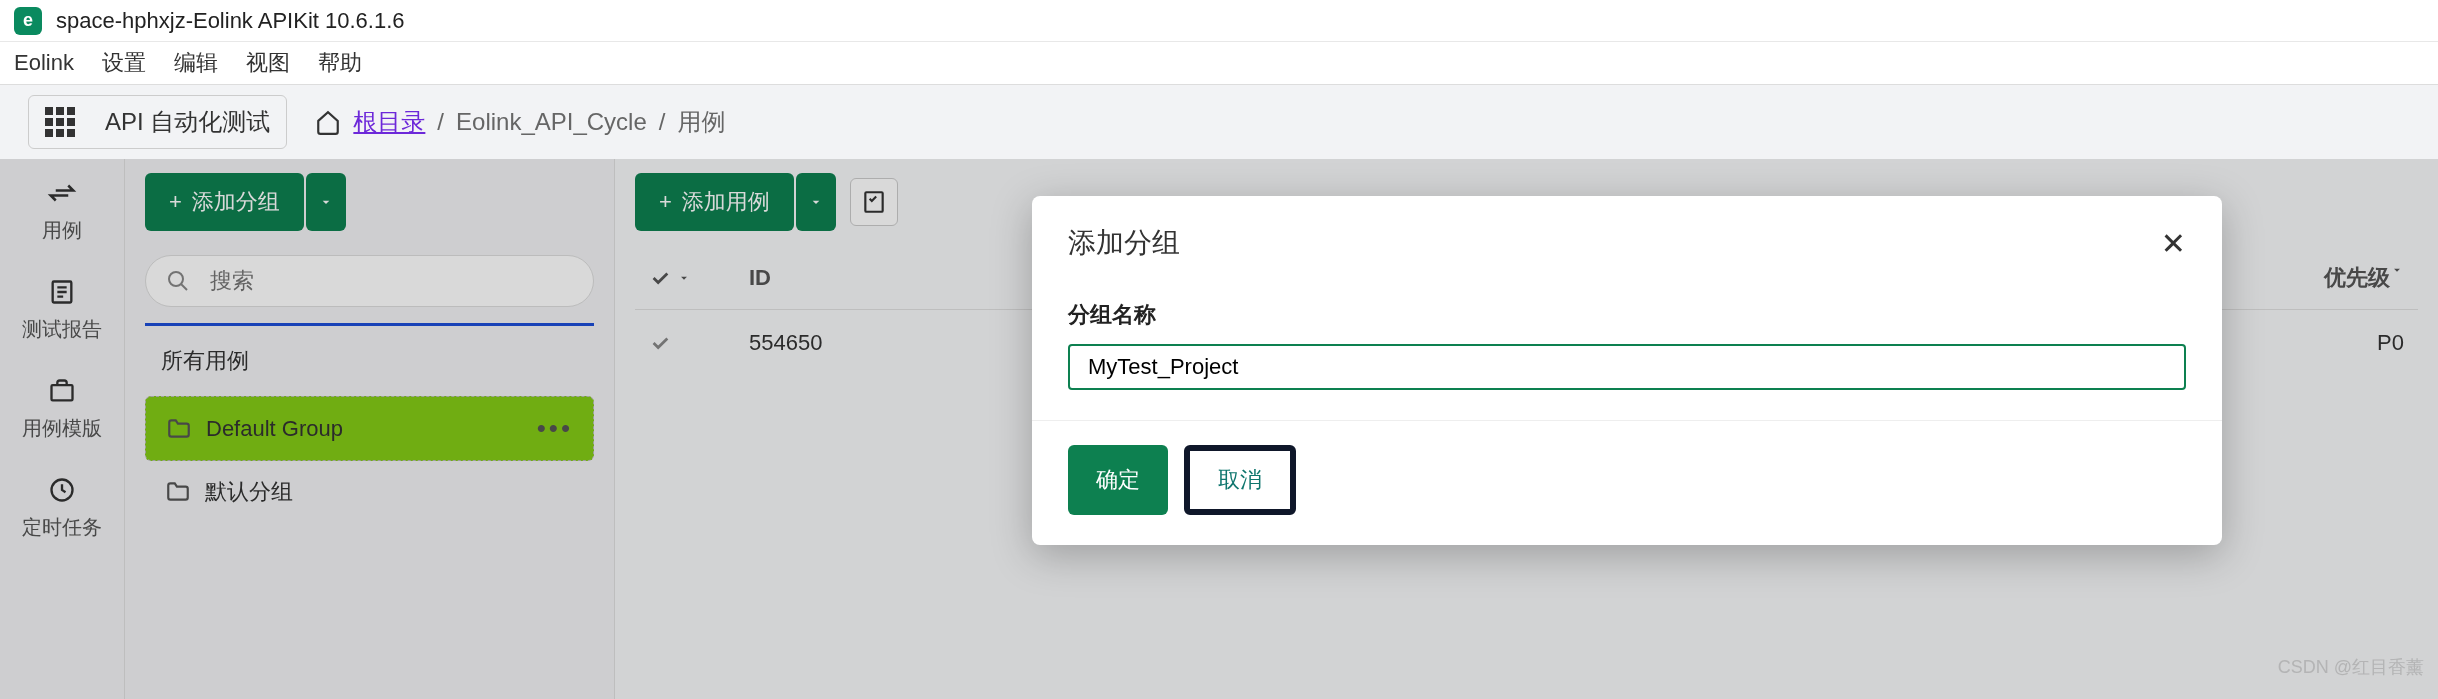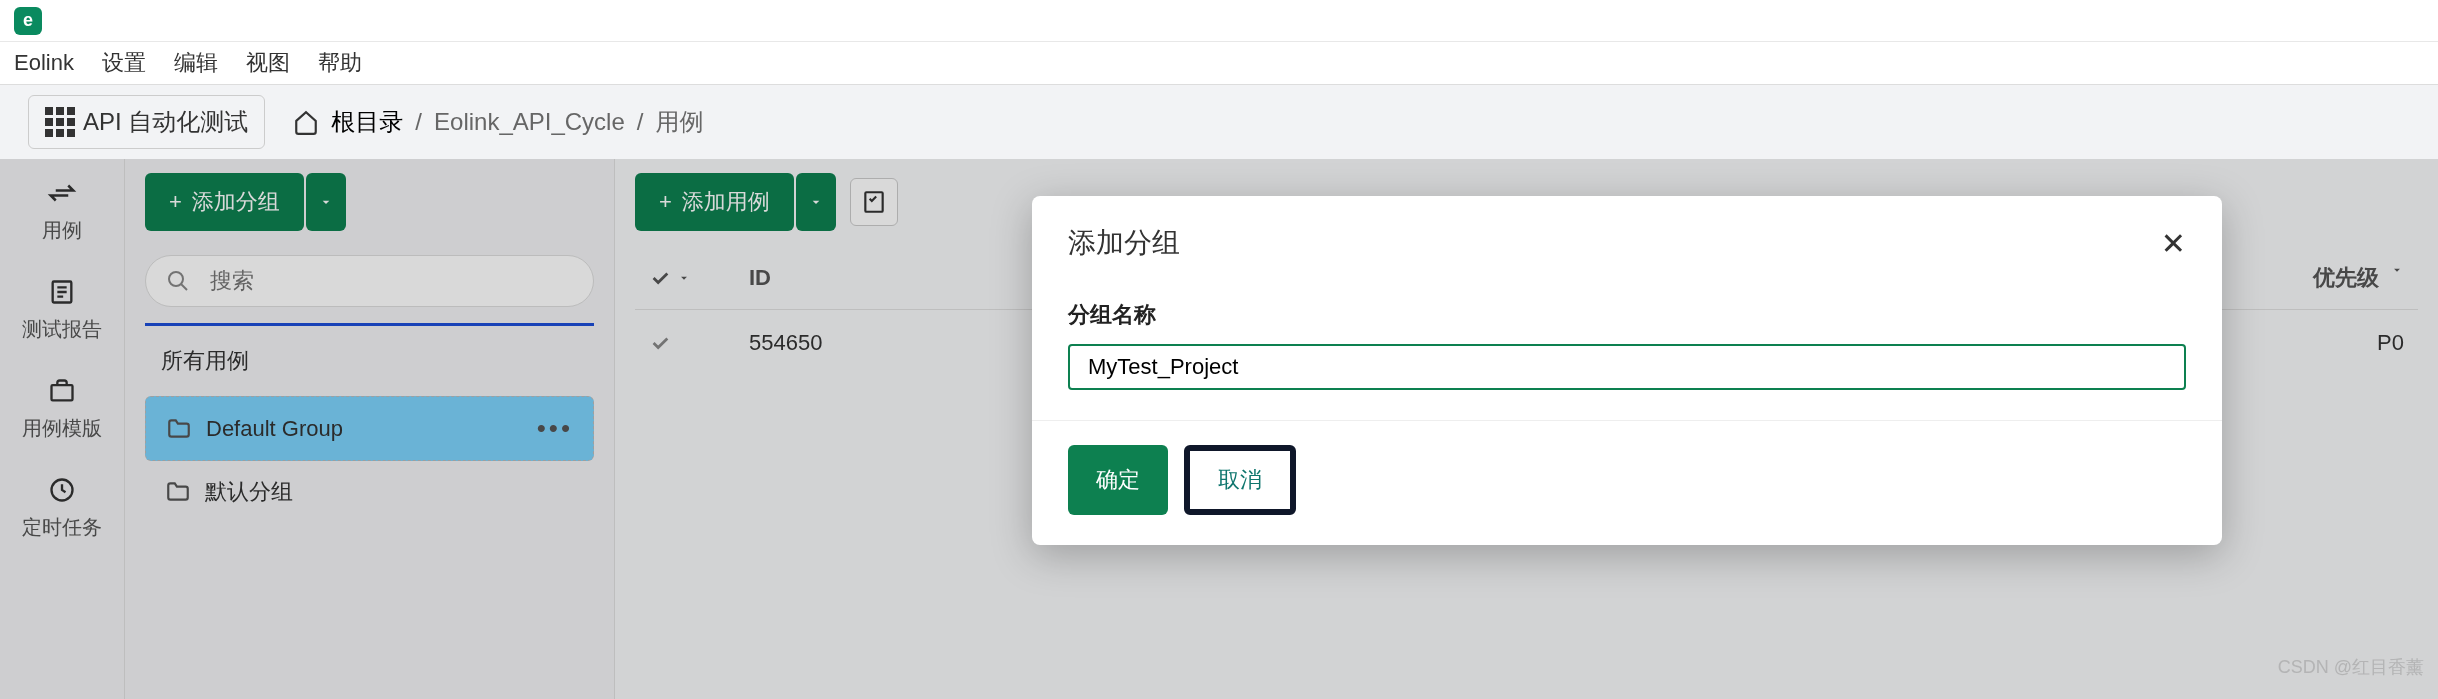--- a/index.html
+++ b/index.html
@@ -8,55 +8,55 @@
 .titlebar { height: 42px; display: flex; align-items: center; padding: 0 14px; gap: 14px; border-bottom: 1px solid #e8e8e8; }
 .app-icon { width: 28px; height: 28px; background: #0a8a5f; border-radius: 6px; display: flex; align-items: center; justify-content: center; color: #fff; font-weight: bold; font-size: 18px; }
 .titlebar-text { font-size: 22px; color: #222; }
 
 .menubar { height: 42px; display: flex; align-items: center; padding: 0 14px; gap: 28px; font-size: 22px; color: #333; }
 .menubar span { cursor: pointer; }
 
 .toolbar { height: 75px; background: #f2f3f5; display: flex; align-items: center; padding: 0 28px; gap: 28px; border-top: 1px solid #ddd; }
 .grid-icon { display: grid; grid-template-columns: repeat(3, 8px); grid-template-rows: repeat(3, 8px); gap: 3px; }
 .grid-icon div { background: #333; }
-.toolbar-btn { display: flex; align-items: center; gap: 8px; font-size: 24px; color: #333; padding: 10px 16px; border-radius: 6px; }
+.toolbar-btn { display: flex; align-items: center; gap: 30px; font-size: 24px; color: #333; padding: 10px 16px; border-radius: 6px; }
 .toolbar-btn.home { border: 1px solid #ccc; }
 .home-icon { width: 26px; height: 26px; }
 .breadcrumb { display: flex; align-items: center; gap: 12px; font-size: 24px; color: #666; }
-.breadcrumb .root { color: #000000; }
+.breadcrumb .root { text-decoration: underline; color: #6d28d9; }
 
 .main { display: flex; height: calc(100% - 159px); background: #f2f3f5; }
 
 .left-nav { width: 125px; background: #f2f3f5; display: flex; flex-direction: column; align-items: center; padding-top: 18px; gap: 32px; border-right: 1px solid #e0e0e0; }
 .nav-item { display: flex; flex-direction: column; align-items: center; gap: 8px; font-size: 20px; color: #555; cursor: pointer; }
 .nav-icon { width: 32px; height: 32px; display: flex; align-items: center; justify-content: center; }
 
 .sidebar { width: 490px; background: #f2f3f5; padding: 14px 20px; border-right: 1px solid #e0e0e0; }
 .add-group-btn { background: #0d8050; color: #fff; border: none; padding: 14px 24px; font-size: 22px; border-radius: 6px; display: inline-flex; align-items: center; gap: 10px; cursor: pointer; }
 .add-group-dropdown { background: #0d8050; color: #fff; border: none; padding: 14px 12px; border-radius: 6px; margin-left: 2px; cursor: pointer; }
 .search-box { margin-top: 24px; background: #fff; border: 1px solid #ddd; border-radius: 28px; padding: 12px 20px; display: flex; align-items: center; gap: 20px; }
 .search-box input { border: none; outline: none; font-size: 22px; flex: 1; background: transparent; }
 .search-icon { width: 24px; height: 24px; }
 .all-cases { padding: 20px 16px; font-size: 22px; color: #333; border-top: 3px solid #1d4ed8; margin-top: 16px; }
 .group-item { padding: 16px 20px; font-size: 22px; color: #333; display: flex; align-items: center; gap: 14px; cursor: pointer; border-radius: 6px; }
-.group-item.active { background: #7dd3fc; justify-content: space-between; border: 1px dashed #bbb; }
+.group-item.active { background: #84cc16; justify-content: space-between; border: 1px dashed #bbb; }
 .group-item .folder-icon { width: 26px; height: 26px; }
 .more-icon { font-size: 26px; letter-spacing: 3px; color: #555; }
 .group-left { display: flex; align-items: center; gap: 14px; }
 
 .content { flex: 1; background: #f7f8fa; padding: 14px 20px; }
 .content-toolbar { display: flex; align-items: center; gap: 14px; }
 .add-case-btn { background: #0d8050; color: #fff; border: none; padding: 14px 24px; font-size: 22px; border-radius: 6px; display: inline-flex; align-items: center; gap: 10px; cursor: pointer; }
 .add-case-dropdown { background: #0d8050; color: #fff; border: none; padding: 14px 12px; border-radius: 6px; margin-left: 2px; cursor: pointer; }
 .icon-btn { width: 48px; height: 48px; border: 1px solid #ccc; background: #fff; border-radius: 6px; display: flex; align-items: center; justify-content: center; cursor: pointer; }
 
 .table-header { margin-top: 16px; display: flex; align-items: center; padding: 16px 14px; border-bottom: 1px solid #e0e0e0; font-size: 22px; color: #555; font-weight: 600; }
 .th-check { width: 100px; display: flex; align-items: center; gap: 6px; }
 .th-id { width: 200px; }
-.th-priority { margin-left: auto; display: flex; align-items: flex-start; gap: 11px; }
+.th-priority { margin-left: auto; display: flex; align-items: flex-start; gap: 0; }
 .table-row { display: flex; align-items: center; padding: 20px 14px; font-size: 22px; color: #333; }
 .td-check { width: 100px; }
 .td-id { width: 200px; }
 .td-priority { margin-left: auto; }
 
 .overlay { position: absolute; top: 159px; left: 0; right: 0; bottom: 0; background: rgba(0,0,0,0.15); }
 
 .modal { position: absolute; top: 196px; left: 1032px; width: 1190px; background: #fff; border-radius: 8px; box-shadow: 0 10px 40px rgba(0,0,0,0.25); }
 .modal-header { padding: 28px 36px; display: flex; justify-content: space-between; align-items: center; }
 .modal-title { font-size: 28px; color: #333; }
@@ -69,20 +69,21 @@
 .btn-default { background: #fff; color: #0f766e; border: 6px solid #0f172a; padding: 14px 28px; font-size: 22px; border-radius: 6px; cursor: pointer; }
 
 .watermark { position: absolute; bottom: 20px; right: 14px; font-size: 18px; color: rgba(150,150,150,0.5); }
 svg { display: block; }
 </style>
 </head>
 <body>
 
 <div class="titlebar">
   <div class="app-icon">e</div>
+  <div class="titlebar-text">space-hphxjz-Eolink APIKit 10.6.1.6</div>
 </div>
 
 <div class="menubar">
   <span>Eolink</span>
   <span>设置</span>
   <span>编辑</span>
   <span>视图</span>
   <span>帮助</span>
 </div>
 

